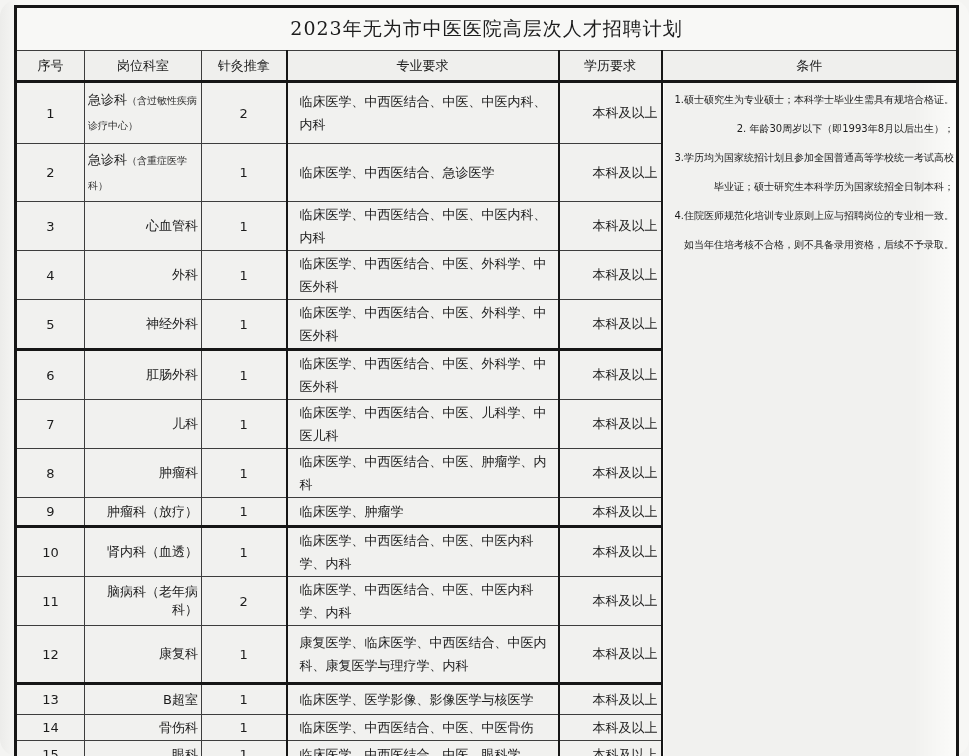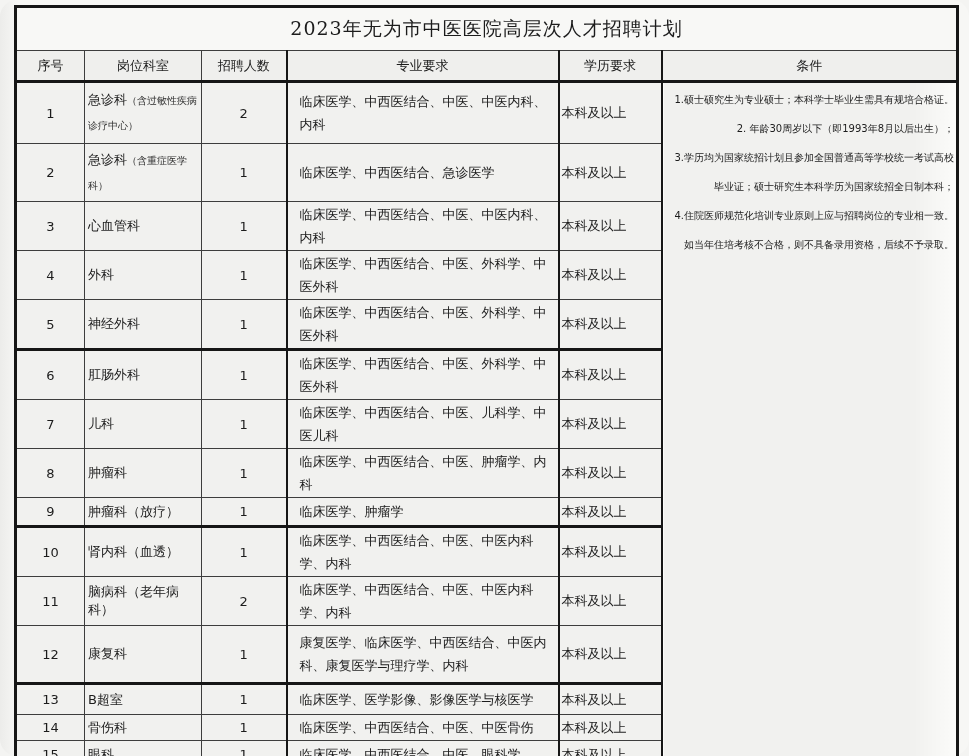--- a/index.html
+++ b/index.html
@@ -30,25 +30,25 @@
     font-family:"DejaVu Serif","Liberation Serif",serif;
     font-size:19px;letter-spacing:1px;
     background:#f8f8f6;
   }
   tr.header-row th{
     height:27px;text-align:center;background:#efefed;
     border-bottom:3px solid #161616;
     margin-top:20px;
   }
   .c-no,.c-count{text-align:center;}
-  .c-dept{text-align:left;}
+  .c-dept{text-align:right;}
   .c-dept.left{text-align:left;line-height:24px;}
   .dept-note{font-size:10px;color:#2e2e2e;}
   .c-major{text-align:left;border-left:2px solid #161616;line-height:23px;padding-left:12px;}
-  .c-edu{text-align:left;border-left:2px solid #161616;padding-left:2px;}
+  .c-edu{text-align:right;border-left:2px solid #161616;padding-left:2px;}
   .c-cond{
     border-left:2px solid #161616;
     vertical-align:top;text-align:left;
     background:linear-gradient(90deg,#f1f1ef 86%,#fbfbf9 100%);
   }
   .cond-main{padding:2px 2px 0 4px;}
   .cond-p{margin:0;font-size:10px;line-height:29px;text-align:right;}
   tr.thick-bottom td{border-bottom:3px solid #161616;}
 </style>
 </head>
@@ -64,21 +64,21 @@
         <col style="width:103px">
         <col style="width:296px">
     </colgroup>
     <tbody>
       <tr>
         <td class="title-cell" colspan="6">2023年无为市中医医院高层次人才招聘计划</td>
       </tr>
       <tr class="header-row">
         <th>序号</th>
         <th>岗位科室</th>
-        <th>招聘人数</th>
+        <th>针灸推拿</th>
         <th style="border-left:2px solid #161616;">专业要求</th>
         <th style="border-left:2px solid #161616;">学历要求</th>
         <th style="border-left:2px solid #161616;">条件</th>
       </tr>
     </tbody>
     <tbody id="rows-body">
         <tr style="height: 62px;">
           <td class="c-no">1</td>
           <td class="c-dept left"><span>急诊科</span><span class="dept-note">（含过敏性疾病诊疗中心）</span></td>
           <td class="c-count">2</td>

